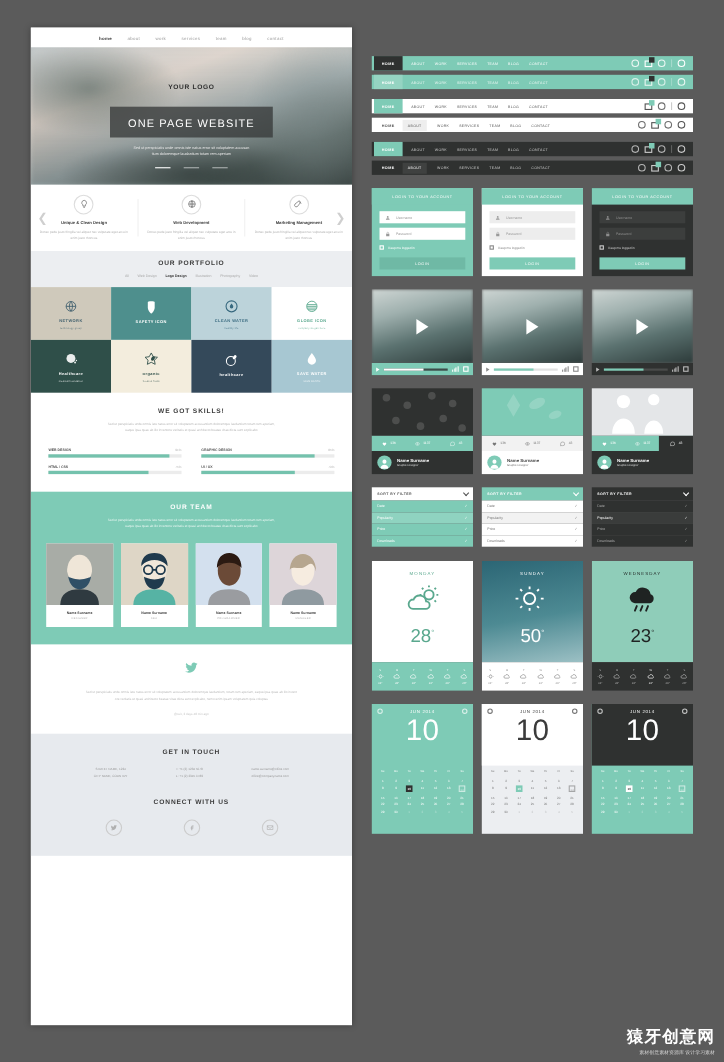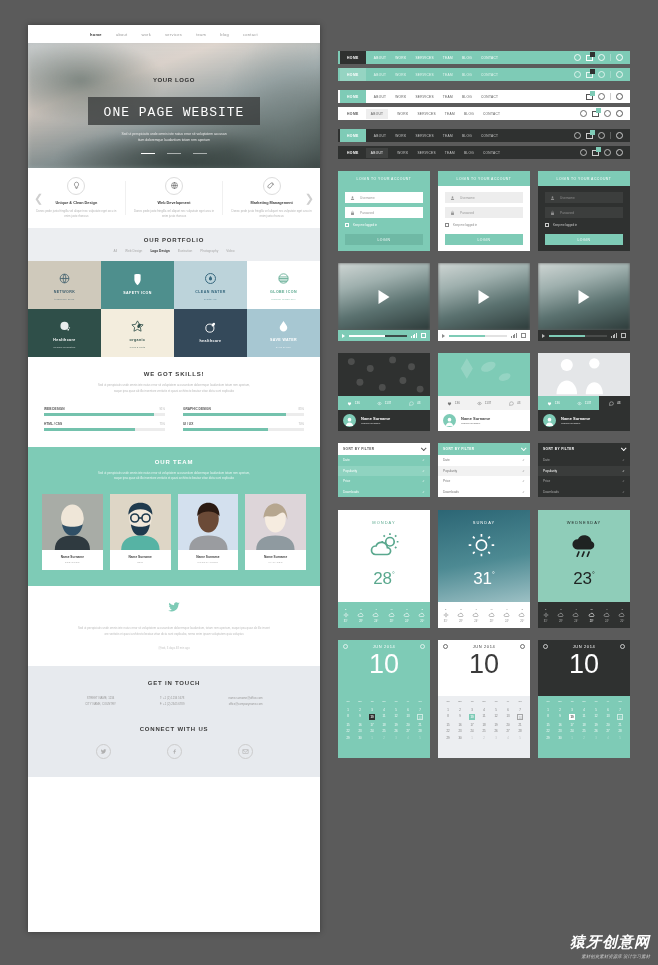--- a/index.html
+++ b/index.html
@@ -26,21 +26,21 @@
     background:
       radial-gradient(ellipse 120px 60px at 18% 30%, rgba(60,80,75,.55), transparent 70%),
       radial-gradient(ellipse 90px 110px at 88% 55%, rgba(120,135,135,.5), transparent 70%),
       radial-gradient(ellipse 160px 40px at 50% 92%, rgba(40,50,48,.6), transparent 75%),
       linear-gradient(to bottom, rgba(255,255,255,.18), rgba(0,0,0,.15));
     filter: blur(2px);}
   .hero-inner{position:relative;z-index:2;text-align:center;padding-top:34px;}
   .your-logo{font-size:6px;font-weight:bold;color:#2e2e2e;letter-spacing:.6px;}
   .hero-banner{display:inline-block;margin-top:14px;background:rgba(55,58,58,.78);
     padding:5px 16px;}
-  .hero-banner span{font-size:13px;color:#fff;letter-spacing:1px;font-family:Liberation Mono, monospace;}
+  .hero-banner span{font-size:10px;color:#fff;letter-spacing:1px;}
   .hero-sub{margin-top:6px;font-size:3.4px;color:#e8e8e8;line-height:1.9;}
   .hero-dots{position:absolute;bottom:10px;left:0;right:0;text-align:center;z-index:3;}
   .hero-dots i{display:inline-block;width:14px;height:1.5px;background:rgba(255,255,255,.55);margin:0 4px;}
   .hero-dots i.on{background:#fff;}
 
   .features{height:60px;background:#fff;display:flex;align-items:center;position:relative;}
   .feat{flex:1;text-align:center;padding:0 8px;}
   .feat .circ{width:18px;height:18px;border:1px solid #ddd;border-radius:50%;
     margin:0 auto 6px;display:flex;align-items:center;justify-content:center;}
   .feat .circ svg{width:9px;height:9px;}
@@ -195,21 +195,21 @@
   .cbody{flex:1;padding:4px 4px 3px;}
   .cgrid{display:grid;grid-template-columns:repeat(7,1fr);row-gap:2.5px;text-align:center;}
   .cgrid .hd{font-size:2.4px;opacity:.75;font-weight:bold;padding-bottom:2px;}
   .cgrid .dy{font-size:2.8px;}
   .cgrid .dy.mut{opacity:.4;}
   .cgrid .dy.sel{font-weight:bold;}
   .cgrid .dy.sel span{display:inline-block;width:6px;height:6px;line-height:6px;}
   .cgrid .dy.out span{display:inline-block;width:6px;height:6px;line-height:6px;
     border:.6px solid currentColor;opacity:.6;}
 
-  .wm{position:absolute;right:8px;bottom:6px;text-align:right;font-style:italic;}
+  .wm{position:absolute;right:8px;bottom:6px;text-align:right;}
   .wm .w1{font-size:15px;font-weight:bold;color:#fff;letter-spacing:1px;}
   .wm .w2{font-size:4.5px;color:#cfcfcf;margin-top:2px;}
 </style>
 </head>
 <body>
 
 <div class="stage">
 
   <div class="site">
 
@@ -1070,21 +1070,21 @@
 
       <div class="weather">
         <div class="wtop" style="background:linear-gradient(170deg,#2c6675,#4d8a93 55%,#9cc0c4);color:#fff">
           <div class="wday">SUNDAY</div>
           <div class="wicon">
             <svg viewBox="0 0 40 32" fill="none" stroke="currentColor" stroke-width="2">
               <circle cx="17" cy="15" r="6"></circle>
                 <path d="M17 5v-3M17 25v3M29 15h3M2 15h3M25 7l2-2M25 23l2 2M9 7L7 5M9 23l-2 2"></path>
             </svg>
           </div>
-          <div class="wtemp"><span>31</span><sup>°</sup></div>
+          <div class="wtemp"><span>50</span><sup>°</sup></div>
         </div>
         <div class="wfc" style="background:#fff;color:#8a8a8a">
           <div>
               <span class="d">S</span>
               <svg viewBox="0 0 20 16" fill="none" stroke="currentColor" stroke-width="1.6">
                 <circle cx="10" cy="8" r="3.5"></circle>
                 <path d="M10 2v1M10 13v1M16 8h1M3 8h1"></path>
               </svg>
               <span class="t">31°</span>
             </div>

